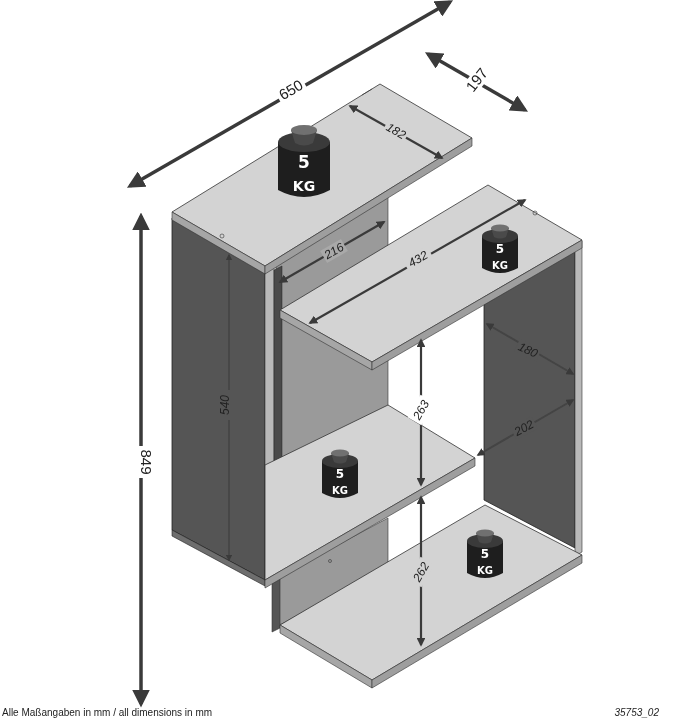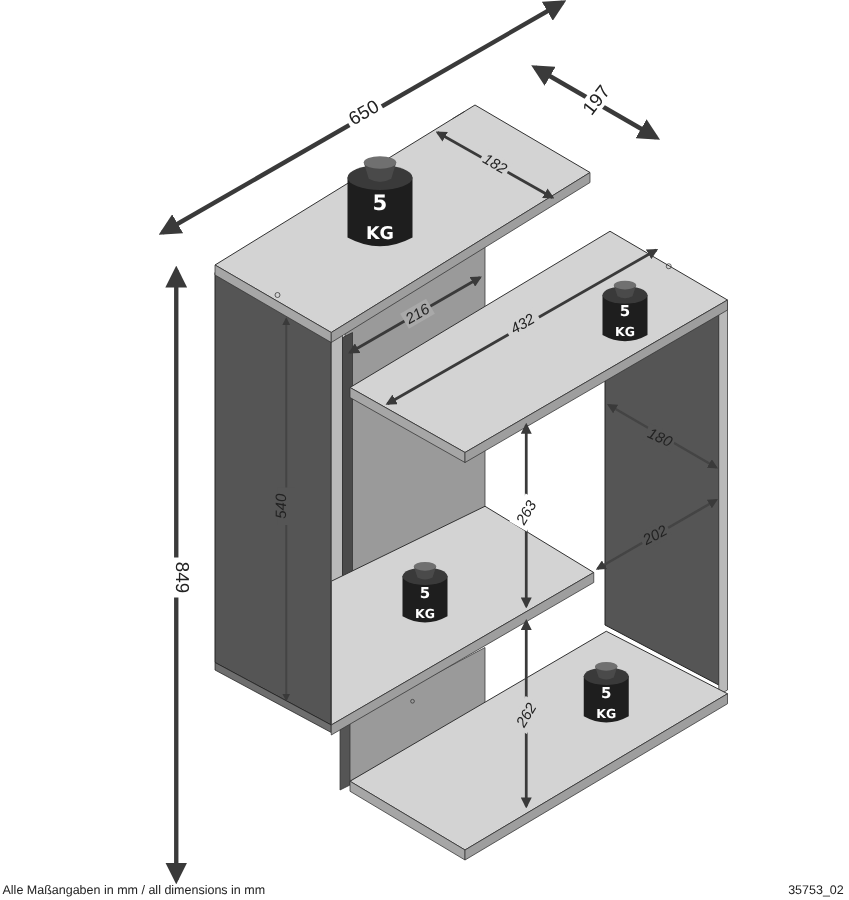--- a/index.html
+++ b/index.html
@@ -1,21 +1,21 @@
 <!DOCTYPE html>
 <html><head>
 <meta charset="utf-8">
 <style>
   html, body { margin: 0; padding: 0; background: #ffffff; }
   body { width: 679px; height: 720px; position: relative; overflow: hidden;
          font-family: "Liberation Sans", sans-serif; }
   #drawing { position: absolute; left: 0; top: 0; }
   .caption { position: absolute; bottom: 2px; font-size: 10px; color: #222; text-align: right; }
   .caption.left { left: 2px; }
-  .caption.right { right: 4px; }
+  .caption.right { right: 20px; font-style: italic; }
   .dimtext { font-family: "Liberation Sans", sans-serif; font-size: 12px; fill: #222; font-style: italic; }
   .dimtext.big { font-size: 15px; font-style: normal; }
   .wtext { font-family: "DejaVu Sans", sans-serif; font-weight: bold; fill: #ffffff; text-anchor: middle; }
 </style>
 </head>
 <body>
 
 <svg id="drawing" width="679" height="720" viewBox="0 0 679 720">
   <defs>
     <marker id="ah" viewBox="0 0 10 10" refX="8" refY="5" markerWidth="5" markerHeight="5" orient="auto-start-reverse">

